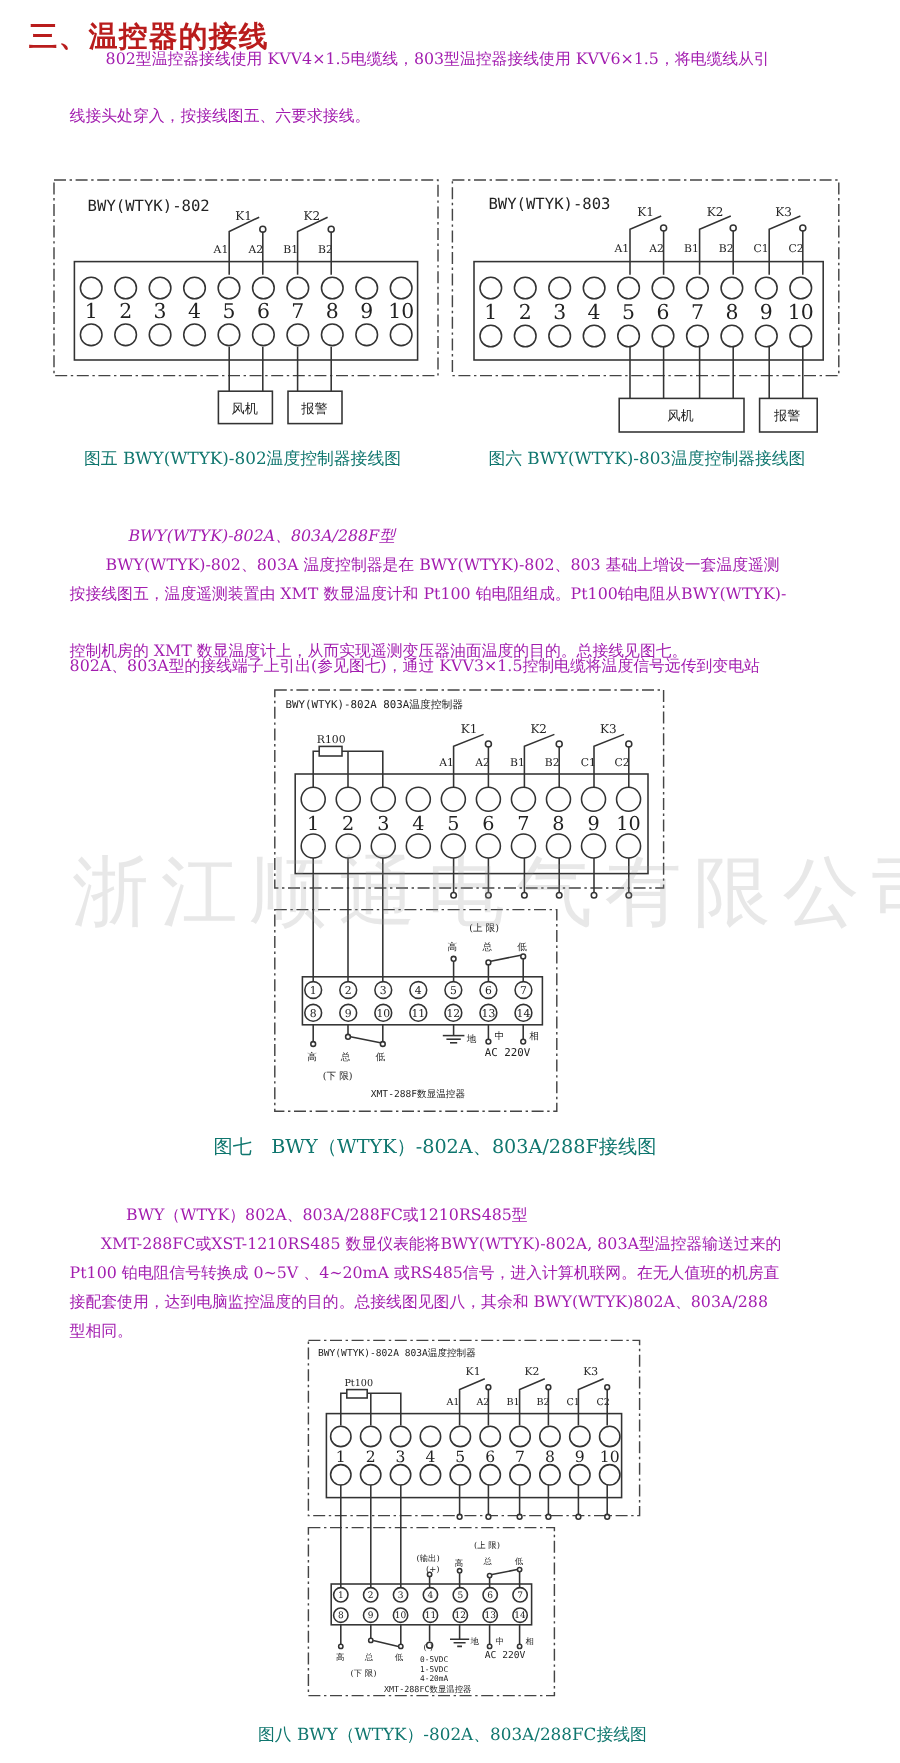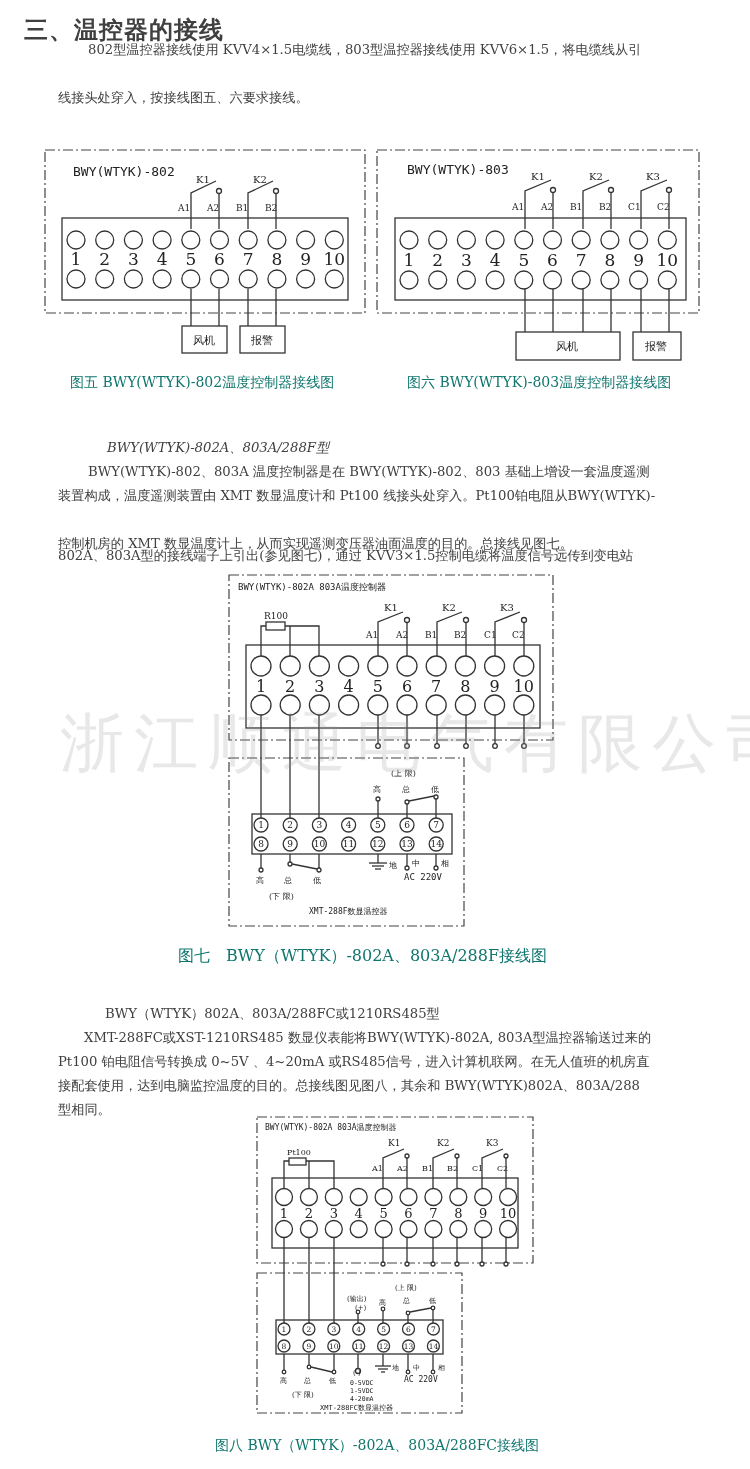--- a/index.html
+++ b/index.html
@@ -1,21 +1,21 @@
 <!DOCTYPE html>
 <html><head>
 <meta charset="utf-8">
 <style>
   html, body { margin: 0; padding: 0; background: #ffffff; }
   body { width: 750px; height: 1469px; position: relative; overflow: hidden;
          font-family: "DejaVu Serif", "Liberation Serif", serif; color: #1a1a1a; }
   .abs { position: absolute; }
   .title { left: 24px; top: 14px; font-family: "DejaVu Sans", "Liberation Sans", sans-serif;
-           font-size: 24px; font-weight: bold; color: #404040; letter-spacing: 1px; }
-  .para { font-size: 13.2px; line-height: 24px; color: #404040; white-space: nowrap; }
+           font-size: 24px; font-weight: bold; color: #b91c1c; letter-spacing: 1px; }
+  .para { font-size: 13.2px; line-height: 24px; color: #a21caf; white-space: nowrap; }
   .caption { font-size: 14px; color: #0f766e; white-space: nowrap; }
   .caption.big { font-size: 16px; }
   svg text { font-family: "DejaVu Serif", "Liberation Serif", serif; fill: #222; }
   .mono { font-family: "DejaVu Sans Mono", "Liberation Mono", monospace; }
   .watermark { left: 60px; top: 700px; font-family: "DejaVu Sans", "Liberation Sans", sans-serif;
                font-size: 64px; color: rgba(150,150,150,0.22); letter-spacing: 10px; white-space: nowrap;
                font-weight: 300; pointer-events: none; }
 </style>
 </head>
 <body>
@@ -462,21 +462,21 @@
         <text x="508.1" y="1218" font-size="13" text-anchor="middle">10</text>
       </g>
     </g>
 </svg>
 
 <div class="abs caption" style="left:70px; top:374px;">图五 BWY(WTYK)-802温度控制器接线图</div>
 <div class="abs caption" style="left:407px; top:374px;">图六 BWY(WTYK)-803温度控制器接线图</div>
 
 <div class="abs para" style="left:107px; top:436px;font-style:italic;">BWY(WTYK)-802A、803A/288F型</div>
 <div class="abs para" style="left:88px; top:460px;text-align:right;">BWY(WTYK)-802、803A 温度控制器是在 BWY(WTYK)-802、803 基础上增设一套温度遥测</div>
-<div class="abs para" style="left:58px; top:484px;">装置构成，温度遥测装置由 XMT 数显温度计和 Pt100 线接头处穿入。Pt100铂电阻从BWY(WTYK)-</div>
+<div class="abs para" style="left:58px; top:484px;">按接线图五，温度遥测装置由 XMT 数显温度计和 Pt100 铂电阻组成。Pt100铂电阻从BWY(WTYK)-</div>
 <div class="abs para" style="left:58px; top:508px;margin-top:36px;">802A、803A型的接线端子上引出(参见图七)，通过 KVV3×1.5控制电缆将温度信号远传到变电站</div>
 <div class="abs para" style="left:58px; top:532px;">控制机房的 XMT 数显温度计上，从而实现遥测变压器油面温度的目的。总接线见图七。</div>
 
 <div class="abs caption big" style="left:178px; top:946px;">图七　BWY（WTYK）-802A、803A/288F接线图</div>
 
 <div class="abs para" style="left:105px; top:1002px;">BWY（WTYK）802A、803A/288FC或1210RS485型</div>
 <div class="abs para" style="left:84px; top:1026px;">XMT-288FC或XST-1210RS485 数显仪表能将BWY(WTYK)-802A, 803A型温控器输送过来的</div>
 <div class="abs para" style="left:58px; top:1050px;">Pt100 铂电阻信号转换成 0~5V 、4~20mA 或RS485信号，进入计算机联网。在无人值班的机房直</div>
 <div class="abs para" style="left:58px; top:1074px;">接配套使用，达到电脑监控温度的目的。总接线图见图八，其余和 BWY(WTYK)802A、803A/288</div>
 <div class="abs para" style="left:58px; top:1098px;">型相同。</div>

